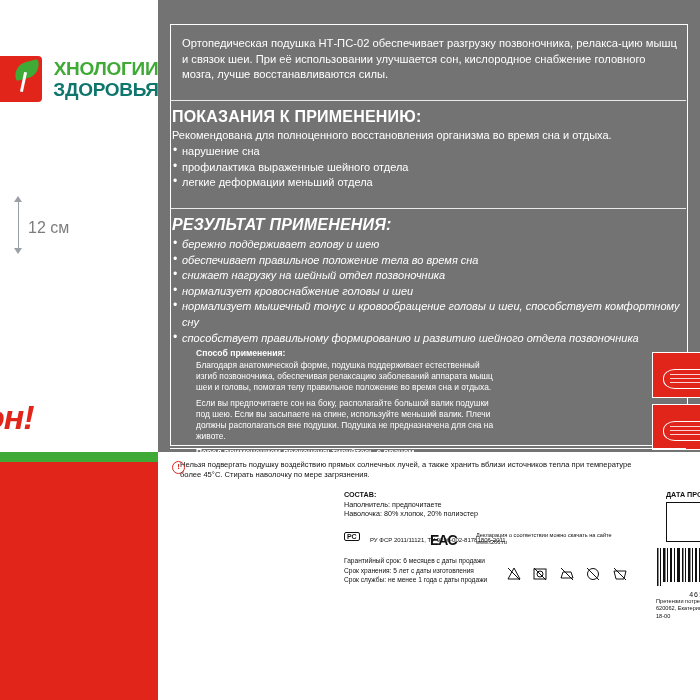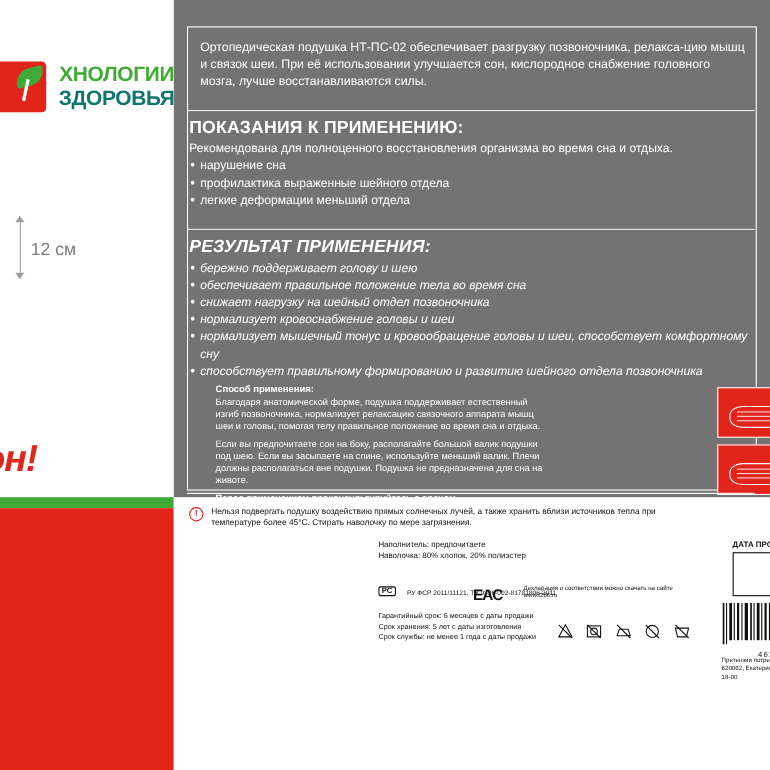--- a/index.html
+++ b/index.html
@@ -133,21 +133,21 @@
     position:absolute;left:158px;top:452px;width:542px;height:248px;background:#ffffff;
   }
   .warnrow{
     position:absolute;left:14px;top:8px;width:470px;
     font-size:7.6px;line-height:10px;color:#111;
   }
   .warn-ic{
     position:absolute;left:0;top:1px;width:11px;height:11px;border:1.4px solid #e1251b;border-radius:50%;
     color:#e1251b;font-size:8px;font-weight:bold;text-align:center;line-height:9px;
   }
-  .warn-tx{margin-left:20px;}
+  .warn-tx{margin-left:8px;}
 
   .compos{
     position:absolute;left:186px;top:38px;width:250px;font-size:7.2px;line-height:9.6px;color:#111;
   }
   .compos .h{font-weight:bold;}
 
   .dateprod{
     position:absolute;left:508px;top:38px;width:150px;font-size:7.2px;font-weight:bold;color:#111;
   }
   .datebox{
@@ -255,21 +255,21 @@
         <li>обеспечивает правильное положение тела во время сна</li>
         <li>снижает нагрузку на шейный отдел позвоночника</li>
         <li>нормализует кровоснабжение головы и шеи</li>
         <li>нормализует мышечный тонус и кровообращение головы и шеи, способствует комфортному сну</li>
         <li>способствует правильному формированию и развитию шейного отдела позвоночника</li>
       </ul>
     </div>
 
     <div class="usage">
       <div class="t">Способ применения:</div>
-      <p>Благодаря анатомической форме, подушка поддерживает естественный изгиб позвоночника, нормализует релаксацию связочного аппарата мышц шеи и головы, помогая телу правильное положение во время сна и отдыха.</p>
+      <p>Благодаря анатомической форме, подушка поддерживает естественный изгиб позвоночника, обеспечивая релаксацию заболеваний аппарата мышц шеи и головы, помогая телу правильное положение во время сна и отдыха.</p>
       <p>Если вы предпочитаете сон на боку, располагайте большой валик подушки под шею. Если вы засыпаете на спине, используйте меньший валик. Плечи должны располагаться вне подушки. Подушка не предназначена для сна на животе.</p>
       <div class="warn">Перед применением проконсультируйтесь с врачом.</div>
     </div>
 
     <div class="illus">
       <div class="ill-card">
 
         <div class="pillow">
           <div class="ridge"></div>
             <div class="ridge ridge2"></div>
@@ -292,20 +292,21 @@
   </div>
 
   <div class="bottom">
 
     <div class="warnrow">
       <div class="warn-ic">!</div>
       <div class="warn-tx">Нельзя подвергать подушку воздействию прямых солнечных лучей, а также хранить вблизи источников тепла при температуре более 45°С.  Стирать наволочку по мере загрязнения.</div>
     </div>
 
     <div class="compos">
+      <div class="h">СОСТАВ:</div>
       <div>Наполнитель: предпочитаете</div>
       <div>Наволочка: 80% хлопок, 20% полиэстер</div>
     </div>
 
     <div class="dateprod">ДАТА ПРОИЗВОДСТВА:</div>
     <div class="datebox"></div>
 
     <div class="pct">
       <span class="p">РС</span>
     </div>

